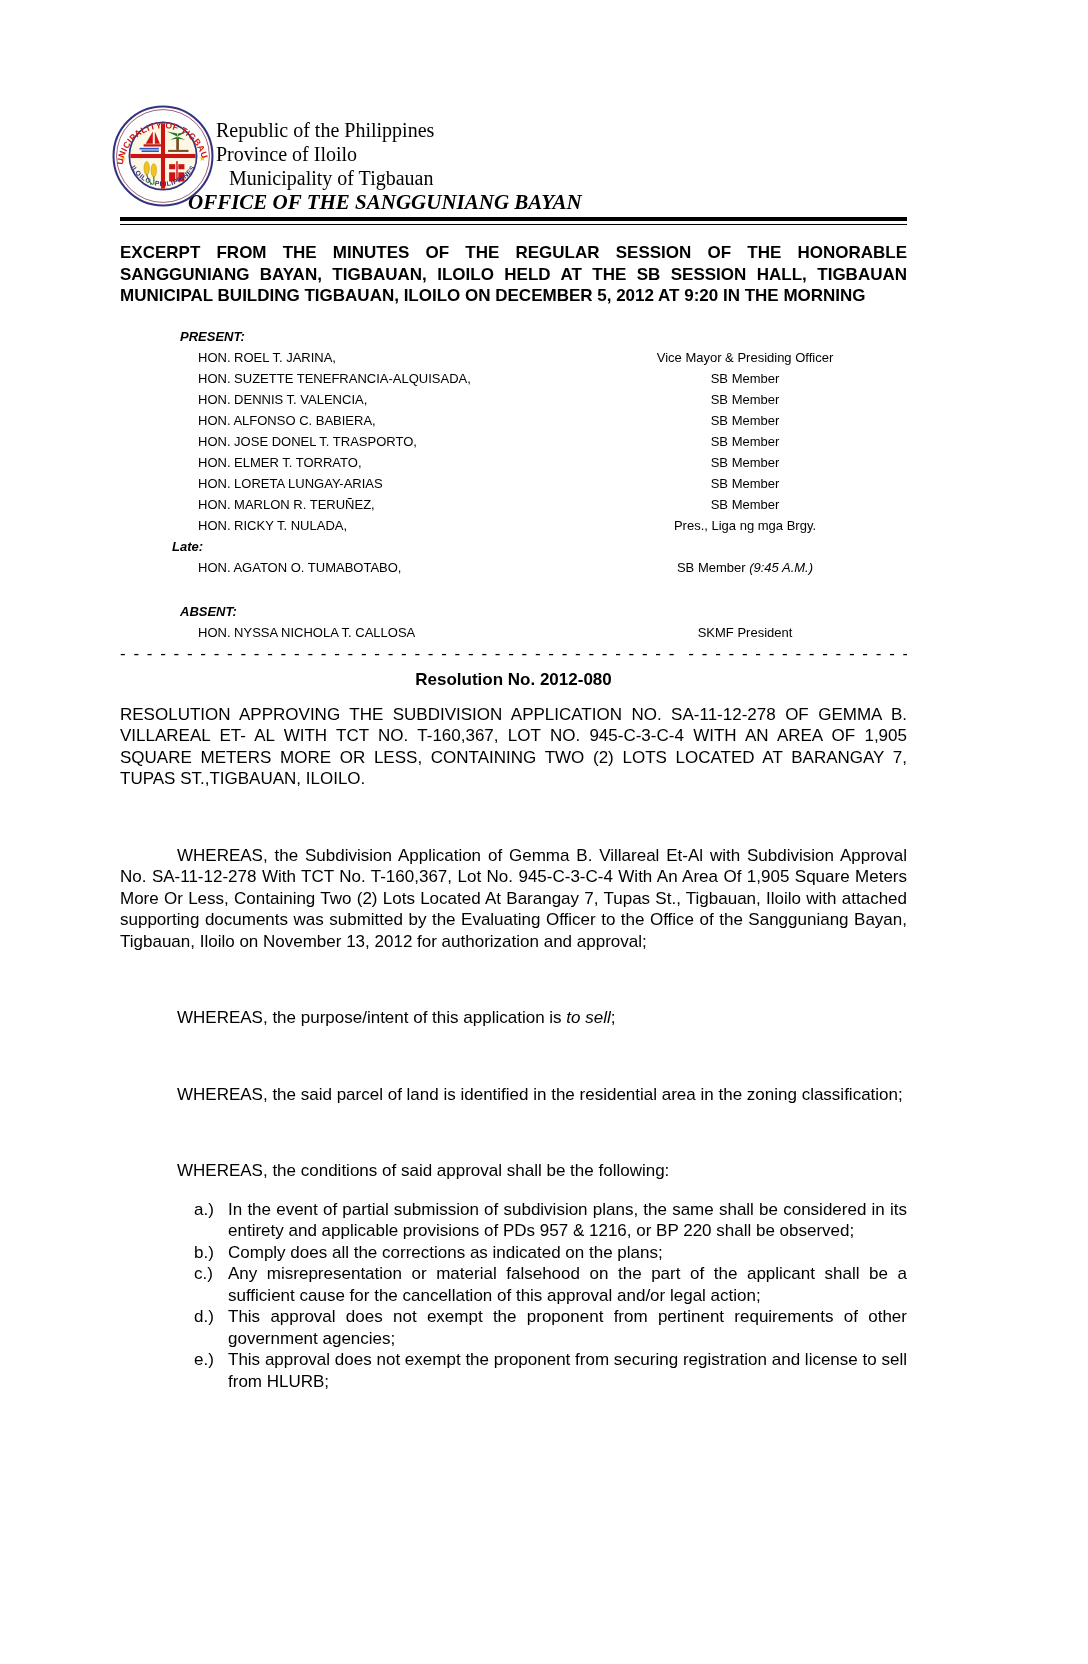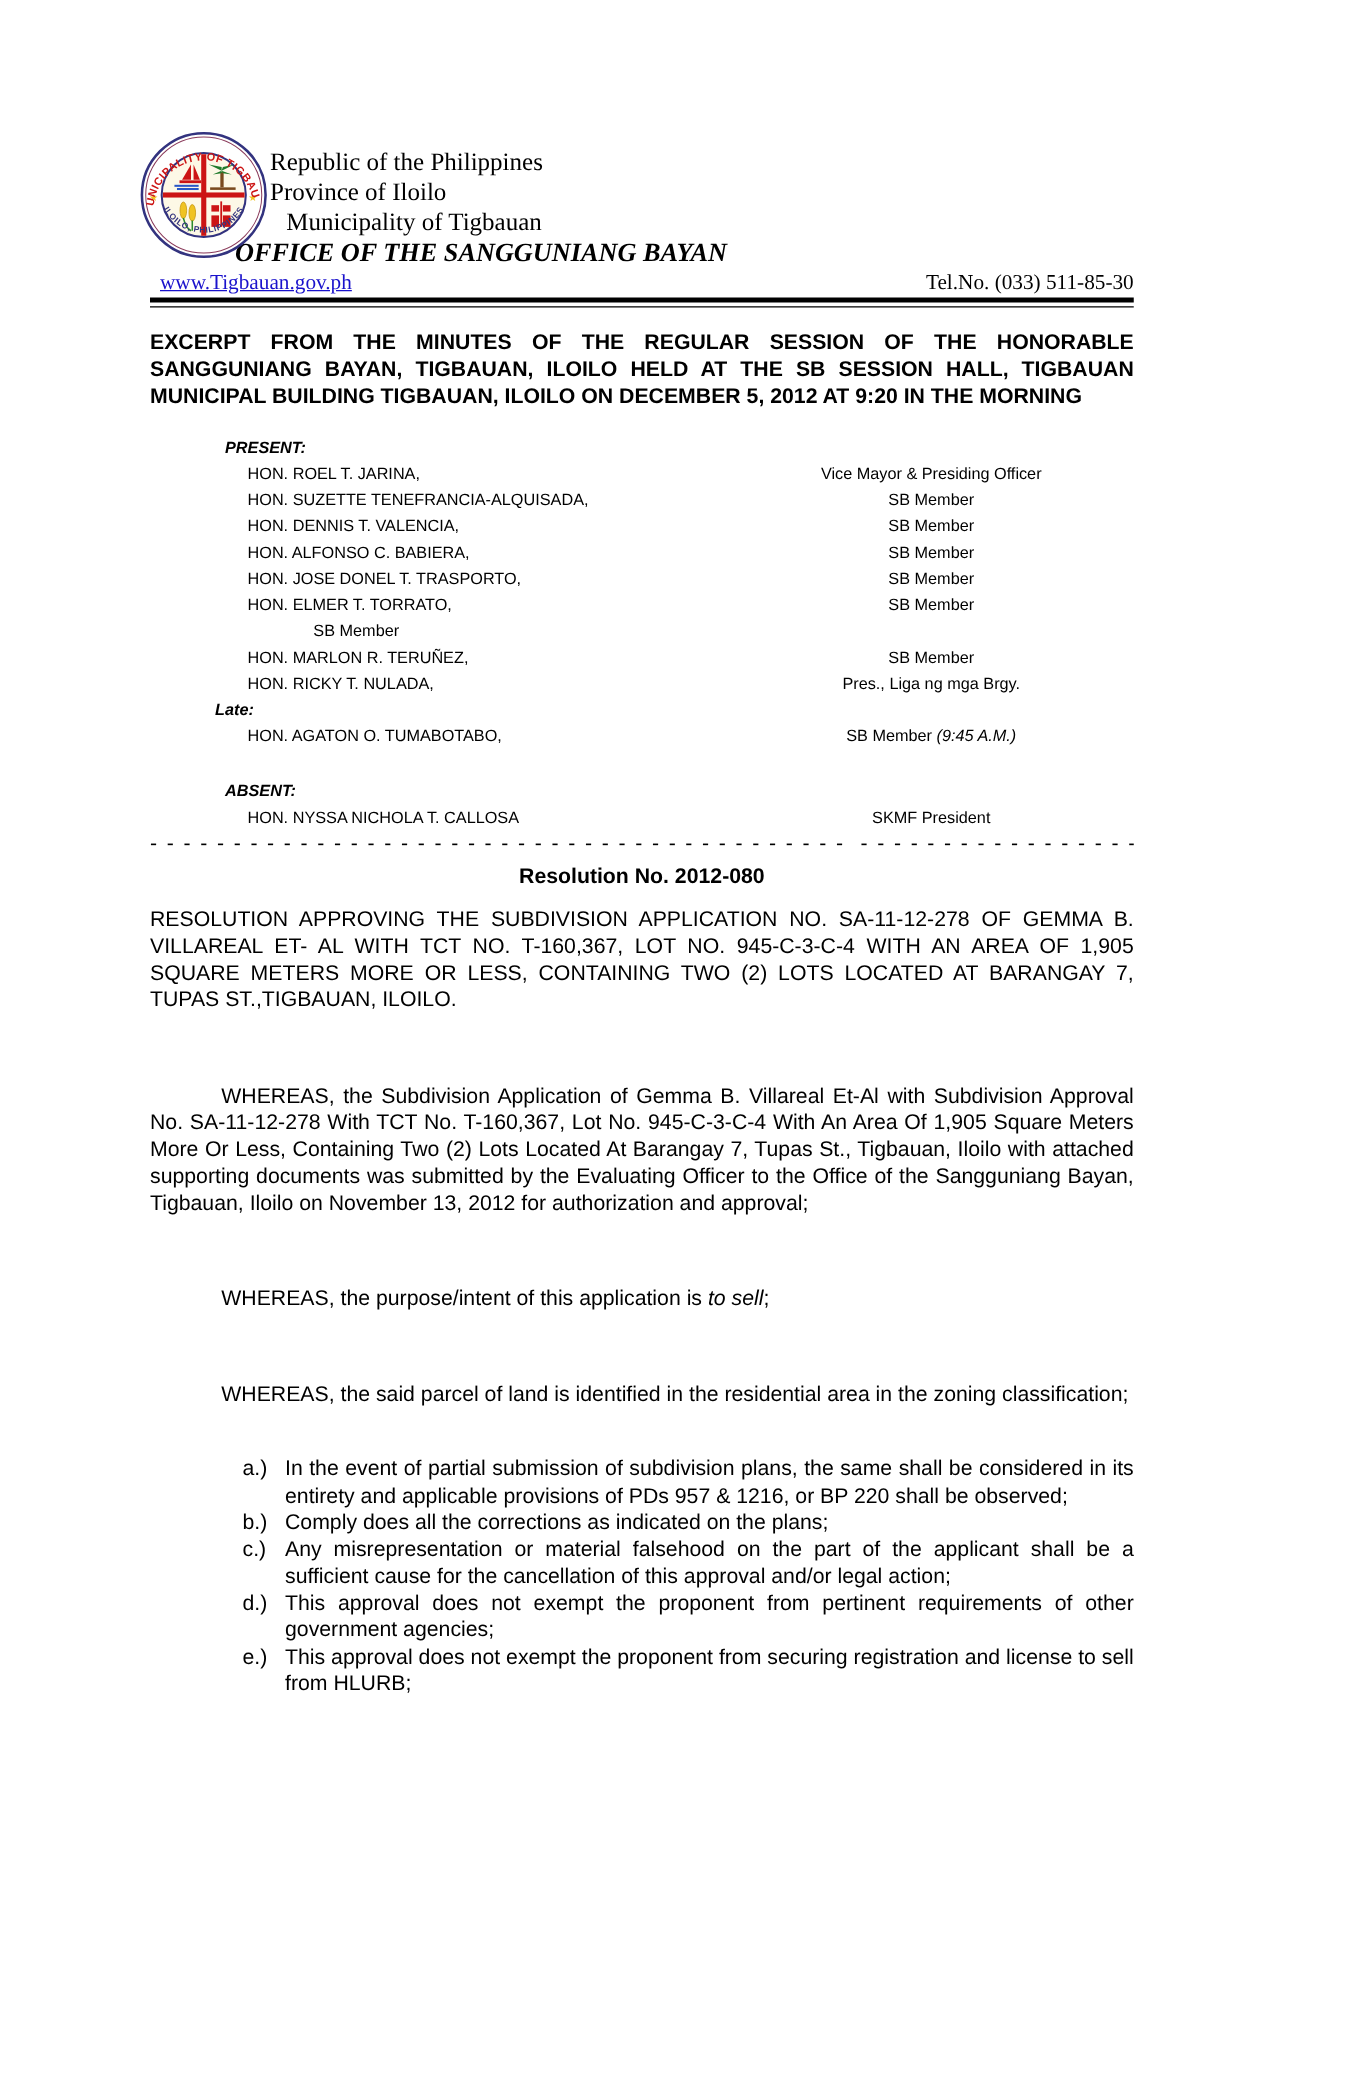--- a/index.html
+++ b/index.html
@@ -151,24 +151,20 @@
         </text>
       </svg>
 
       <div class="header-text">
         <div class="hl1">Republic of the Philippines</div>
         <div class="hl2">Province of Iloilo</div>
         <div class="hl3">Municipality of Tigbauan</div>
       </div>
       <div class="office-line">OFFICE OF THE SANGGUNIANG BAYAN</div>
 
-      <div class="header-meta">
-        <span class="site-link">www.Tigbauan.gov.ph</span>
-        <span class="tel">Tel.No. (033) 511-85-30</span>
-      </div>
       <div class="header-rule"></div>
     </div>
 
     <p class="para excerpt">EXCERPT FROM THE MINUTES OF THE REGULAR SESSION OF THE HONORABLE SANGGUNIANG BAYAN, TIGBAUAN, ILOILO HELD AT THE SB SESSION HALL, TIGBAUAN MUNICIPAL BUILDING TIGBAUAN, ILOILO ON DECEMBER 5, 2012 AT 9:20 IN THE MORNING</p>
 
     <div class="attendance">
       <div class="roster-heading">PRESENT:</div>
 
       <div class="roster-row">
         <span class="roster-name">HON. ROEL T. JARINA,</span>
@@ -188,20 +184,21 @@
       </div>
       <div class="roster-row">
         <span class="roster-name">HON. JOSE DONEL T. TRASPORTO,</span>
         <span class="roster-pos">SB Member</span>
       </div>
       <div class="roster-row">
         <span class="roster-name">HON. ELMER T. TORRATO,</span>
         <span class="roster-pos">SB Member</span>
       </div>
       <div class="roster-row">
+        <span class="roster-name">HON. LORETA LUNGAY-ARIAS</span>
         <span class="roster-pos">SB Member</span>
       </div>
       <div class="roster-row">
         <span class="roster-name">HON. MARLON R. TERUÑEZ,</span>
         <span class="roster-pos">SB Member</span>
       </div>
       <div class="roster-row">
         <span class="roster-name">HON. RICKY T. NULADA,</span>
         <span class="roster-pos">Pres., Liga ng mga Brgy.</span>
       </div>
@@ -234,20 +231,21 @@
     <div class="spacer21"></div>
 
     <p class="para indented"><span>WHEREAS, the purpose/intent of this application is </span><i>to sell</i><span>;</span></p>
 
     <div class="spacer21"></div>
 
     <p class="para indented">WHEREAS, the said parcel of land is identified in the residential area in the zoning classification;</p>
 
     <div class="spacer21"></div>
 
+    <p class="para indented">WHEREAS, the conditions of said approval shall be the following:</p>
 
     <div class="cond-list">
       <div class="cond-item">
         <span class="marker">a.)</span>
         <span>In the event of partial submission of subdivision plans, the same shall be considered in its entirety and applicable provisions of PDs 957 &amp; 1216, or BP 220 shall be observed;</span>
       </div>
       <div class="cond-item">
         <span class="marker">b.)</span>
         <span>Comply does all the corrections as indicated on the plans;</span>
       </div>

